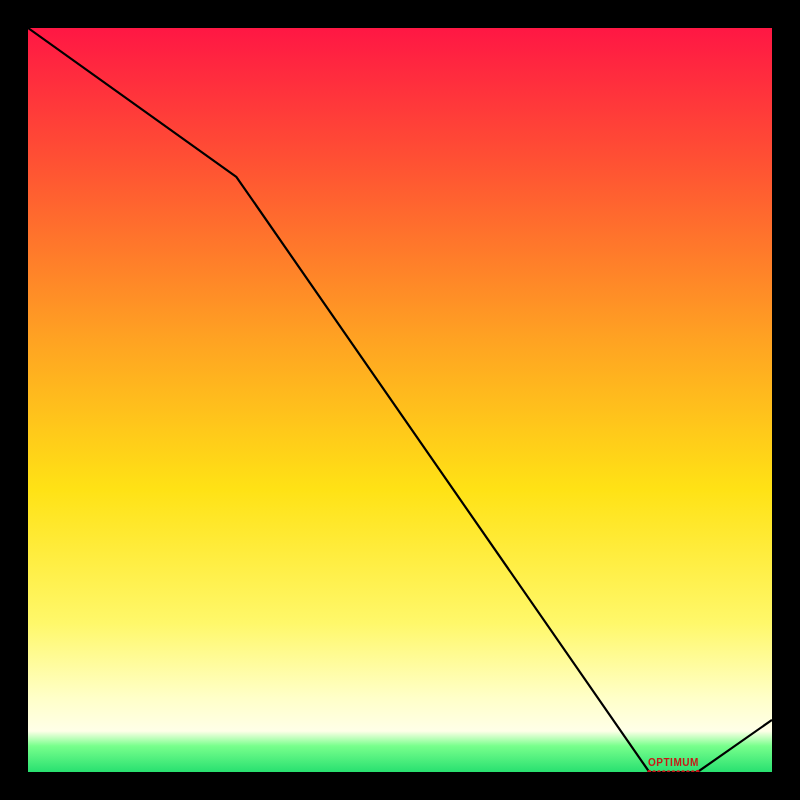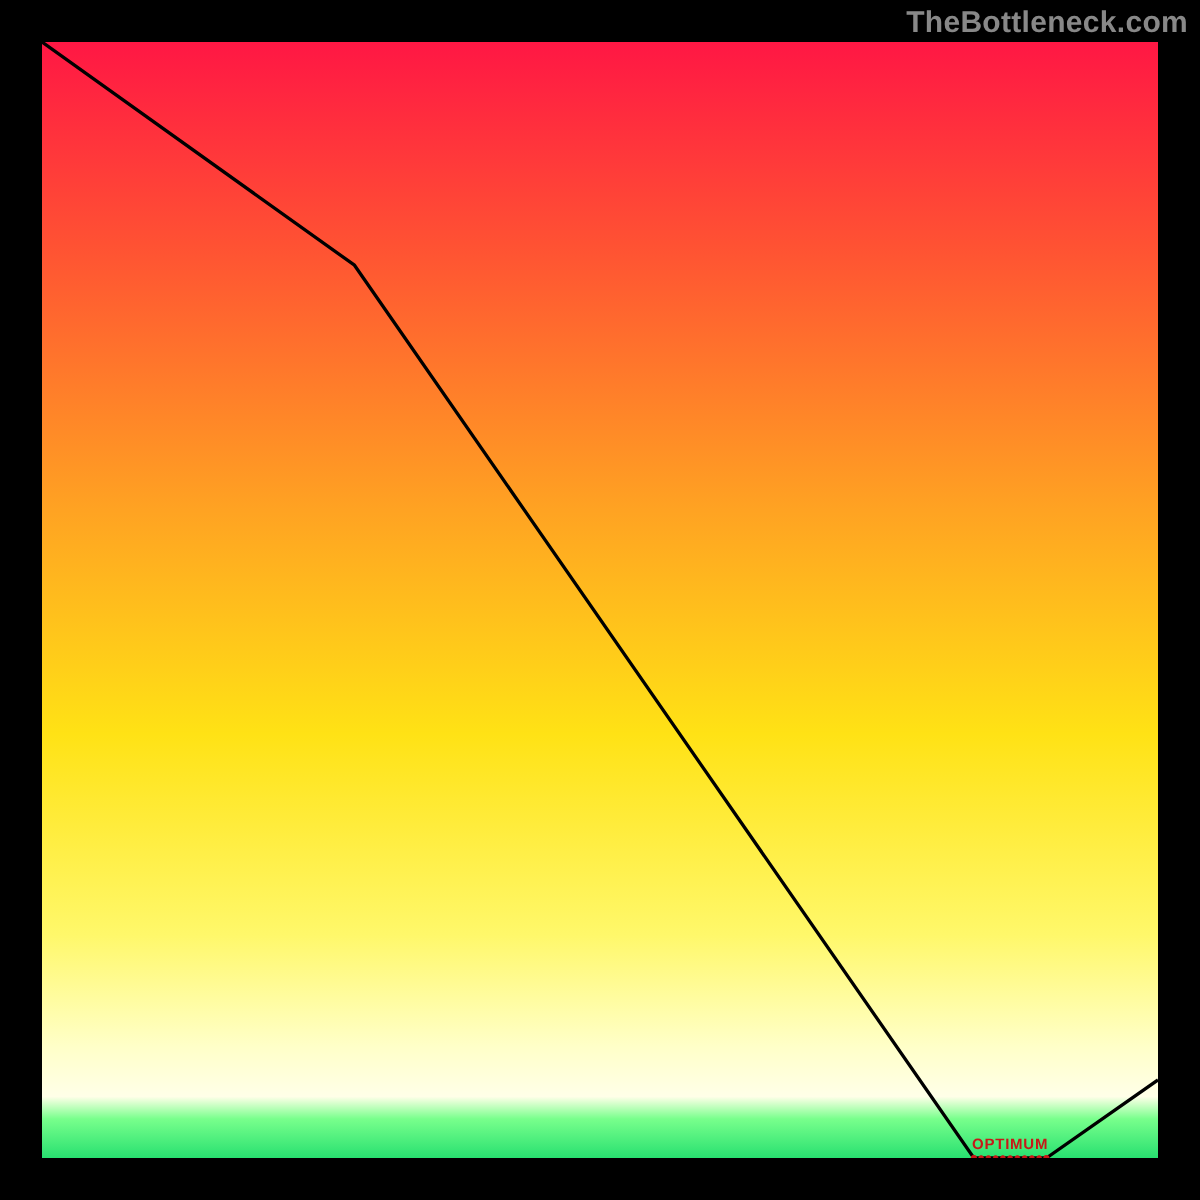--- a/index.html
+++ b/index.html
@@ -36,21 +36,20 @@
     background: #f0abfc;
   }
   svg {
     display: block;
   }
 </style>
 </head>
 <body>
 <div class="wrap">
 
-  <div class="attribution">TheBottleneck.com</div>
 
   <div class="plot-outer">
     <svg id="chart-svg" width="744" height="744" viewBox="0 0 744 744">
         <defs>
           <linearGradient id="bg" x1="0" y1="0" x2="0" y2="1">
             <stop offset="0" stop-color="#ff1744"></stop>
             <stop offset="0.18" stop-color="#ff5133"></stop>
             <stop offset="0.42" stop-color="#ffa322"></stop>
             <stop offset="0.62" stop-color="#ffe215"></stop>
             <stop offset="0.8" stop-color="#fff86a"></stop>

